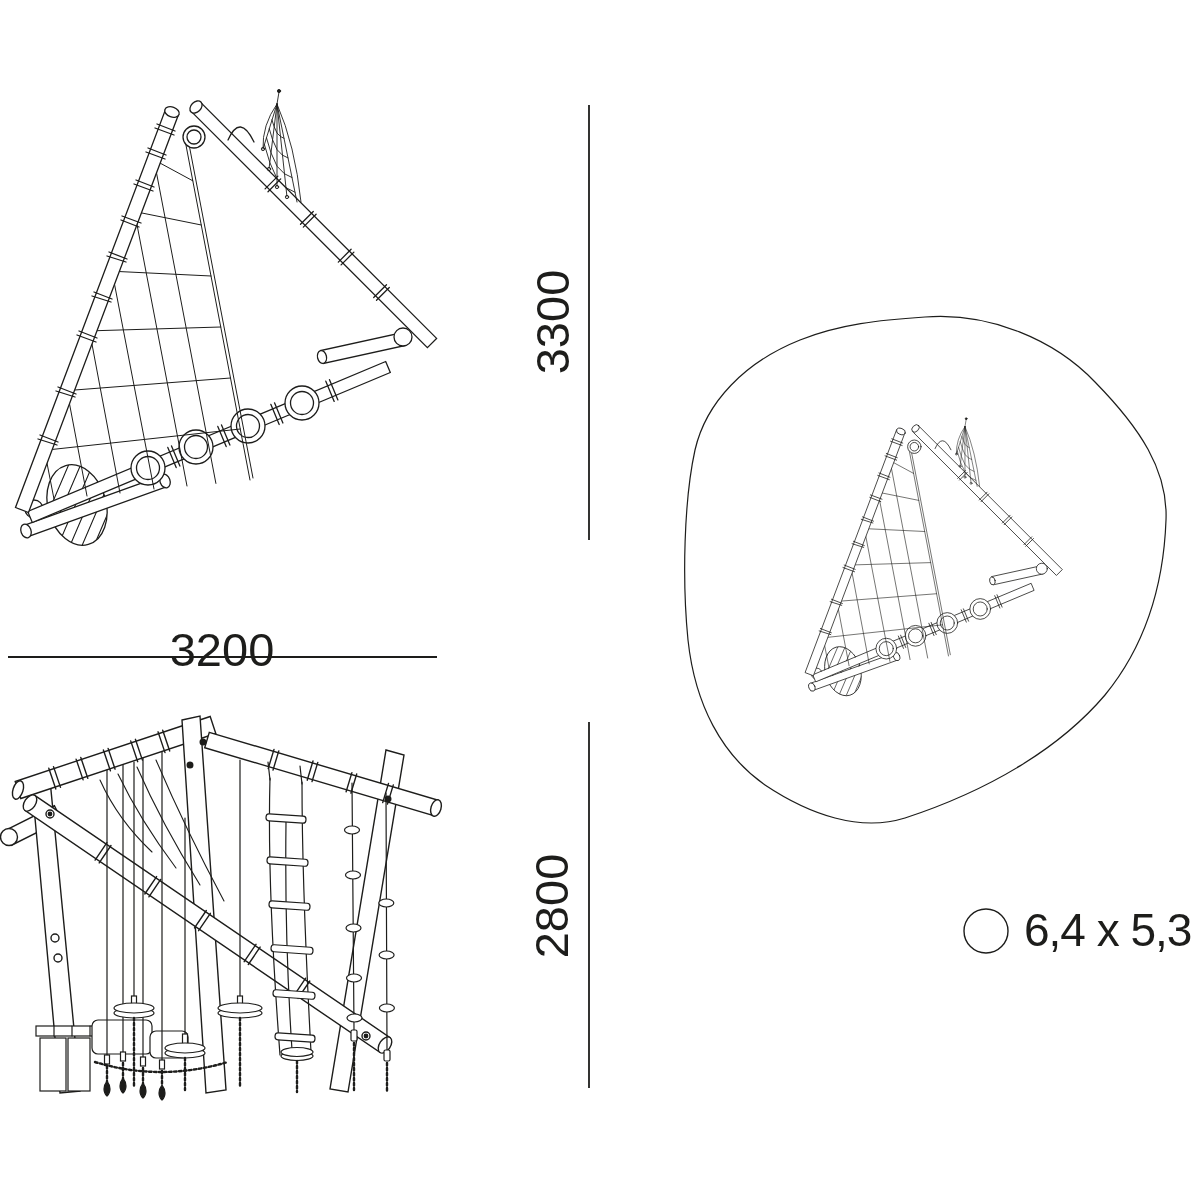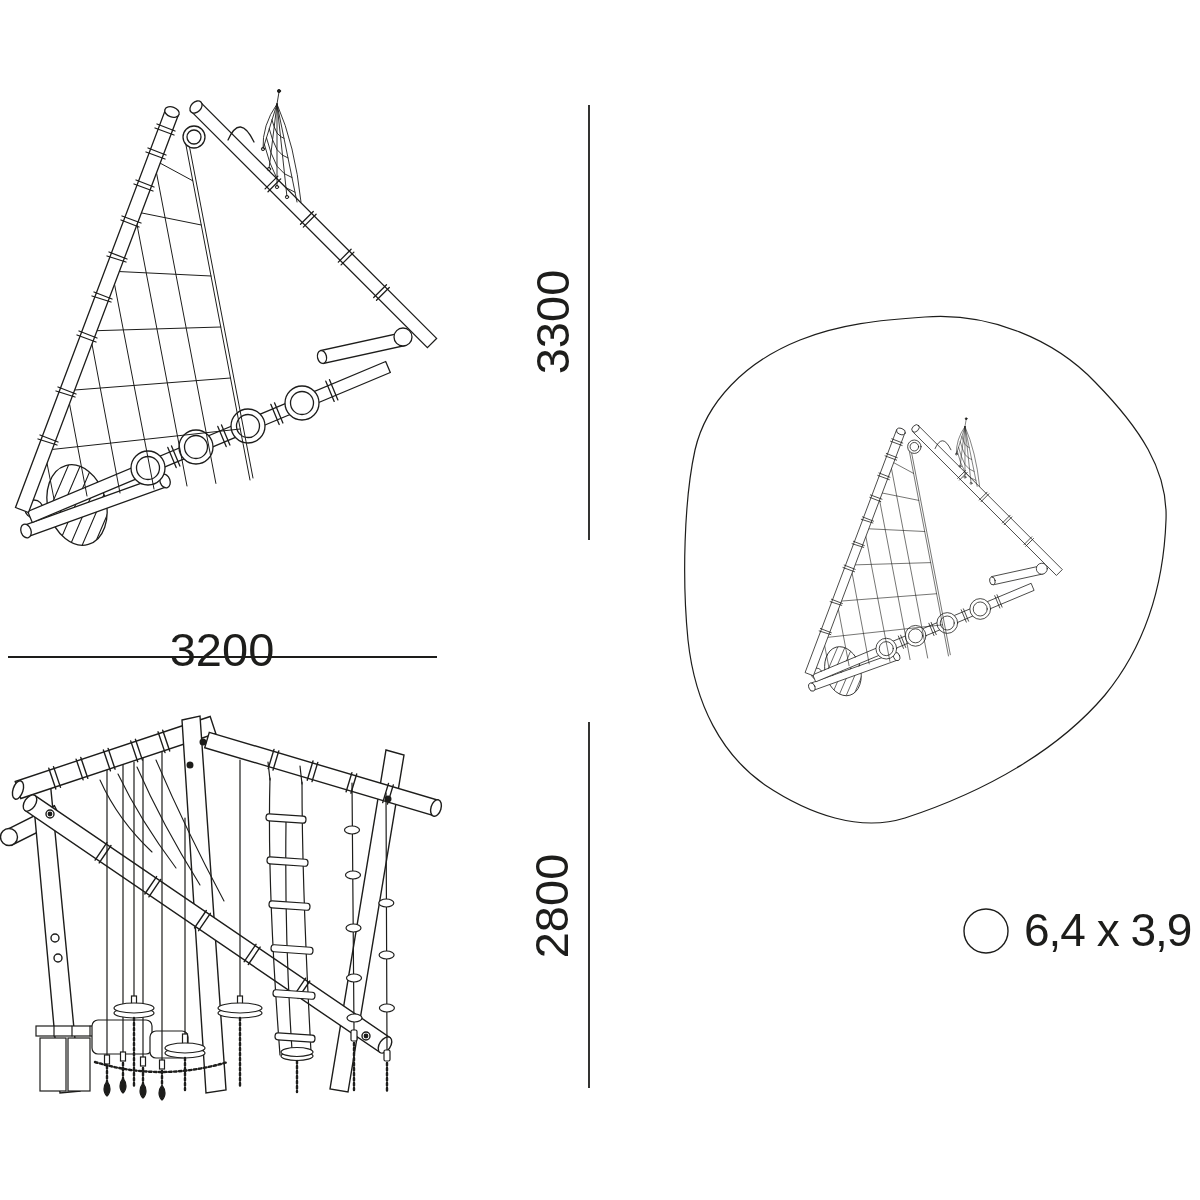--- a/index.html
+++ b/index.html
@@ -332,15 +332,15 @@
   <line x1="589" y1="105" x2="589" y2="540" stroke="#1d1d1b" stroke-width="1.8"></line>
   <line x1="8" y1="657" x2="437" y2="657" stroke="#1d1d1b" stroke-width="1.8"></line>
   <line x1="589" y1="722" x2="589" y2="1088" stroke="#1d1d1b" stroke-width="1.8"></line>
 
   <circle cx="986" cy="931" r="22" stroke="#1d1d1b" stroke-width="1.4" fill="none"></circle>
 </svg>
 
 <div class="dim-label rot" style="left:552px;top:322px;">3300</div>
 <div class="dim-label hor" style="left:222px;top:617px;margin-top:32px;">3200</div>
 <div class="dim-label rot" style="left:551px;top:906px;">2800</div>
-<div class="legend-label" style="left:1024px;top:931px;">6,4 x 3,9</div>
+<div class="legend-label" style="left:1024px;top:931px;">6,4 x 5,3</div>
 
 </div>
 
 </body></html>

